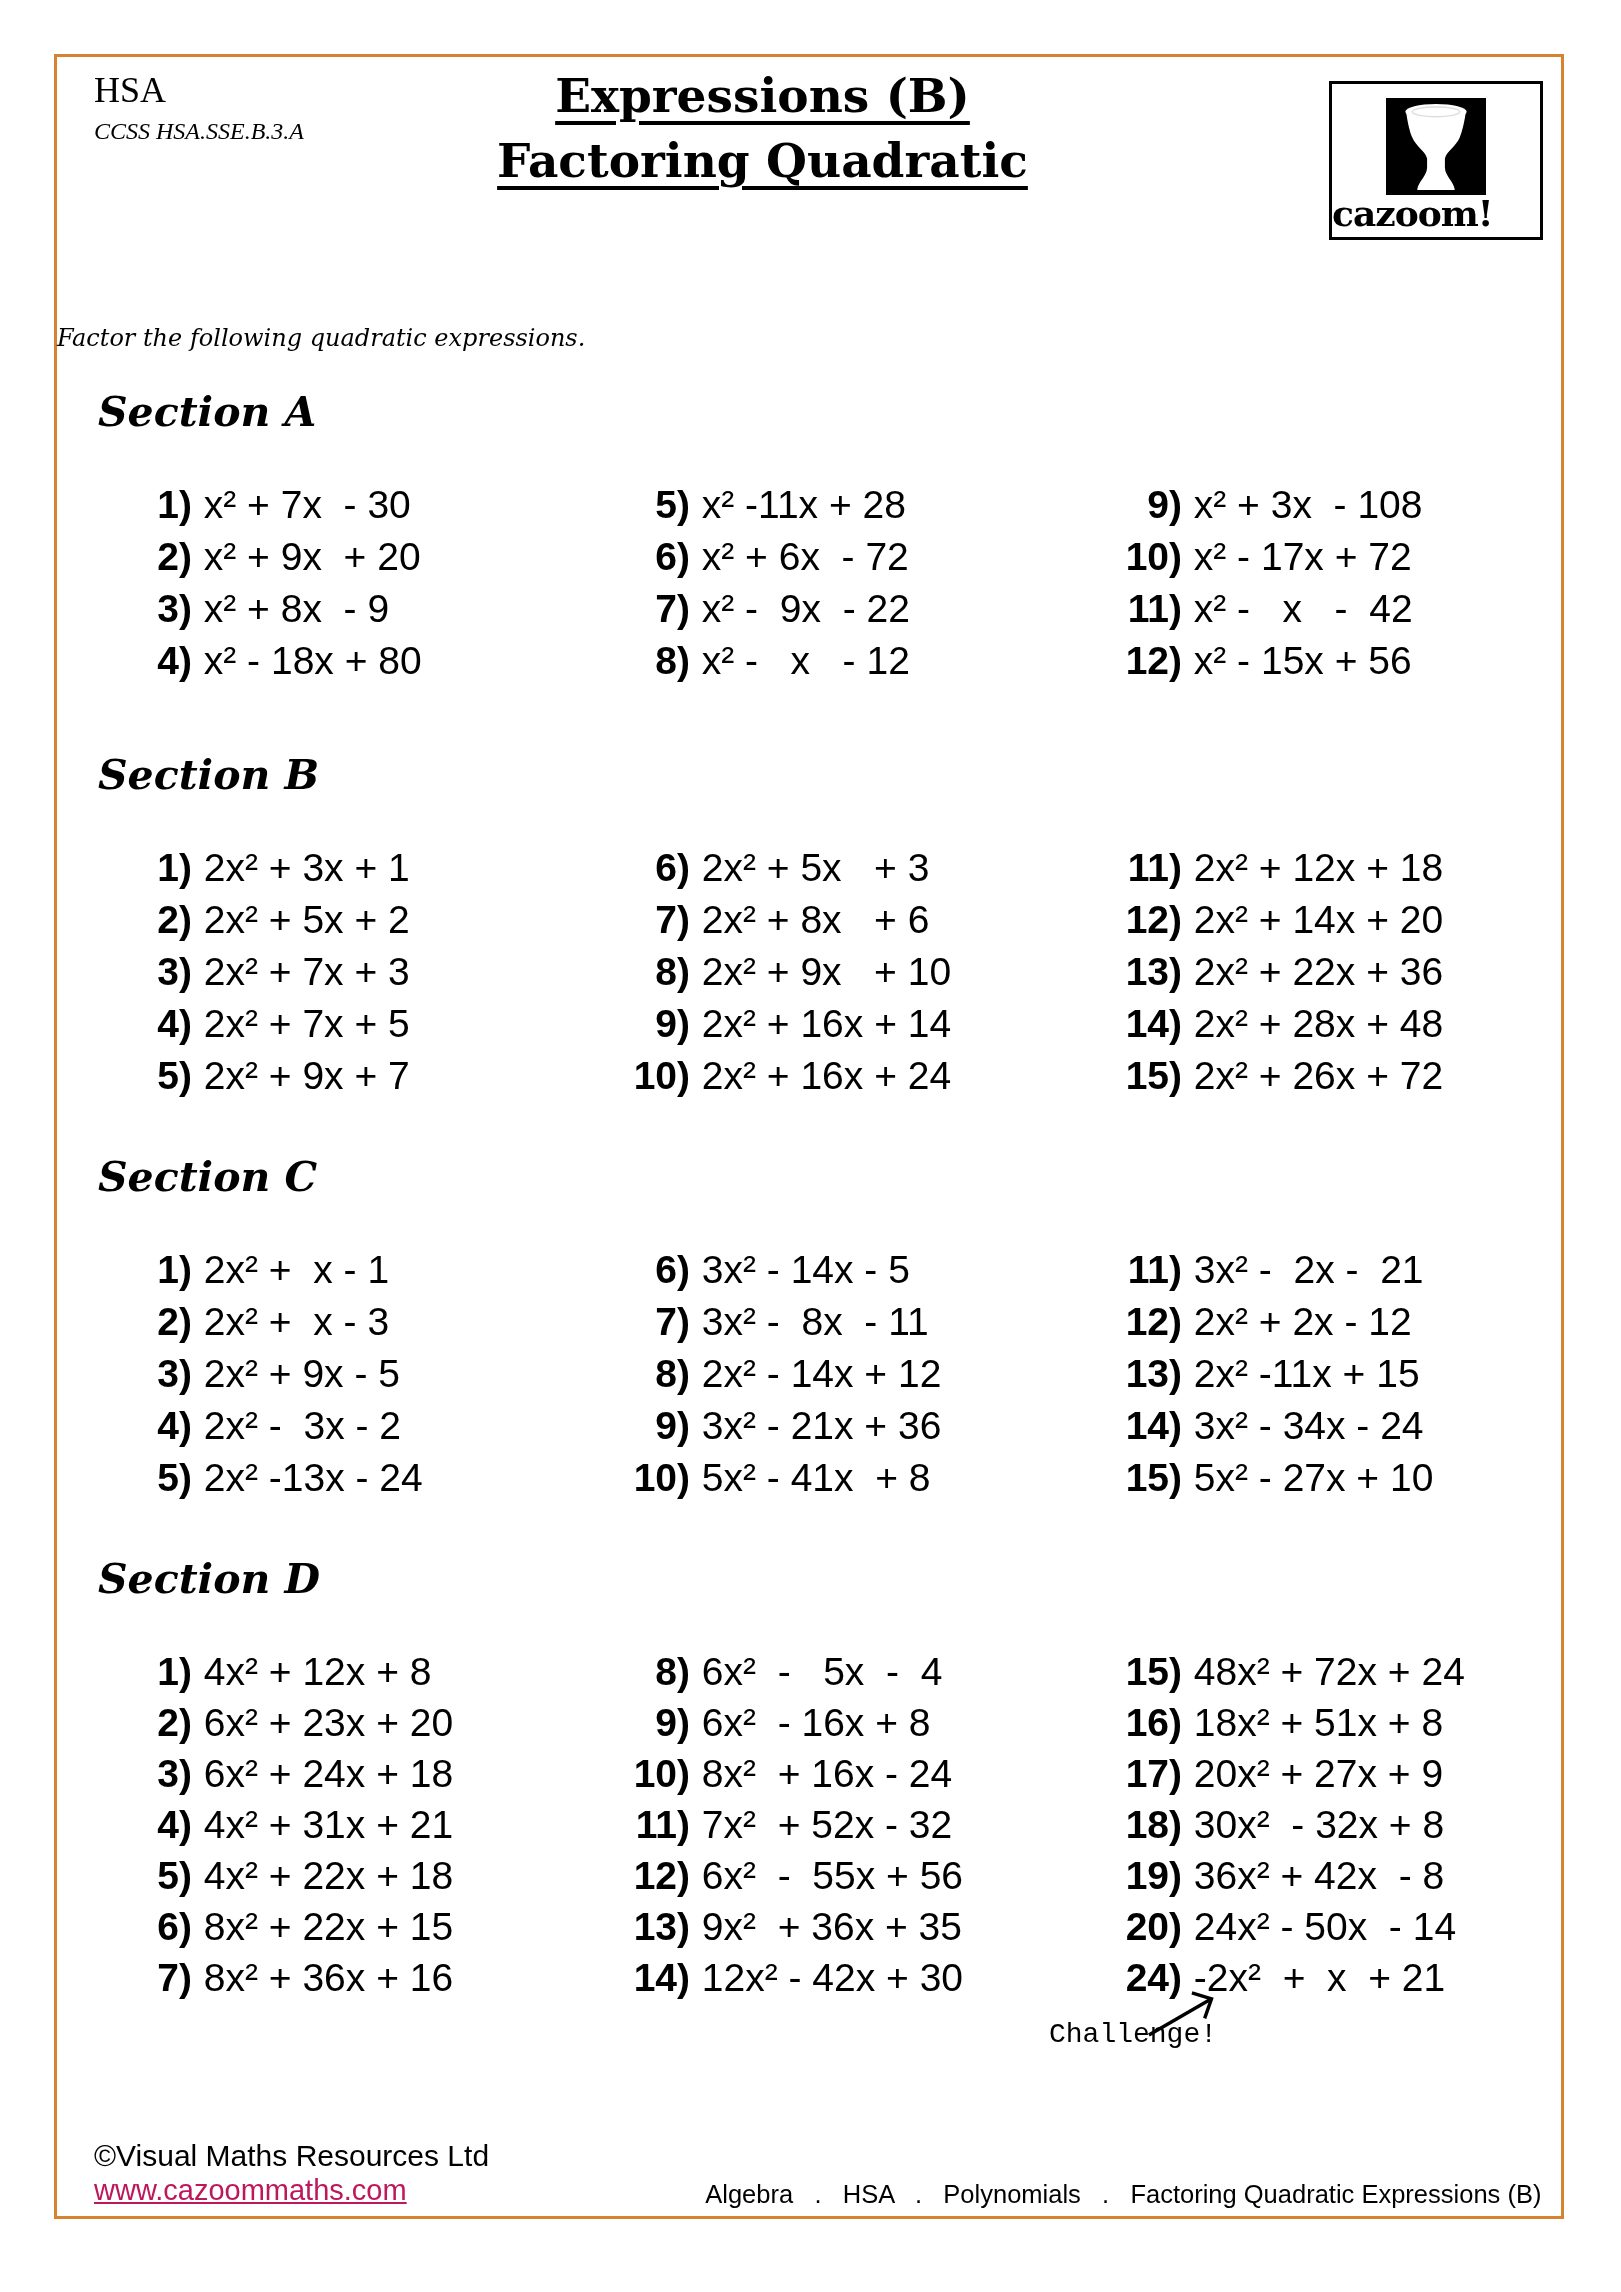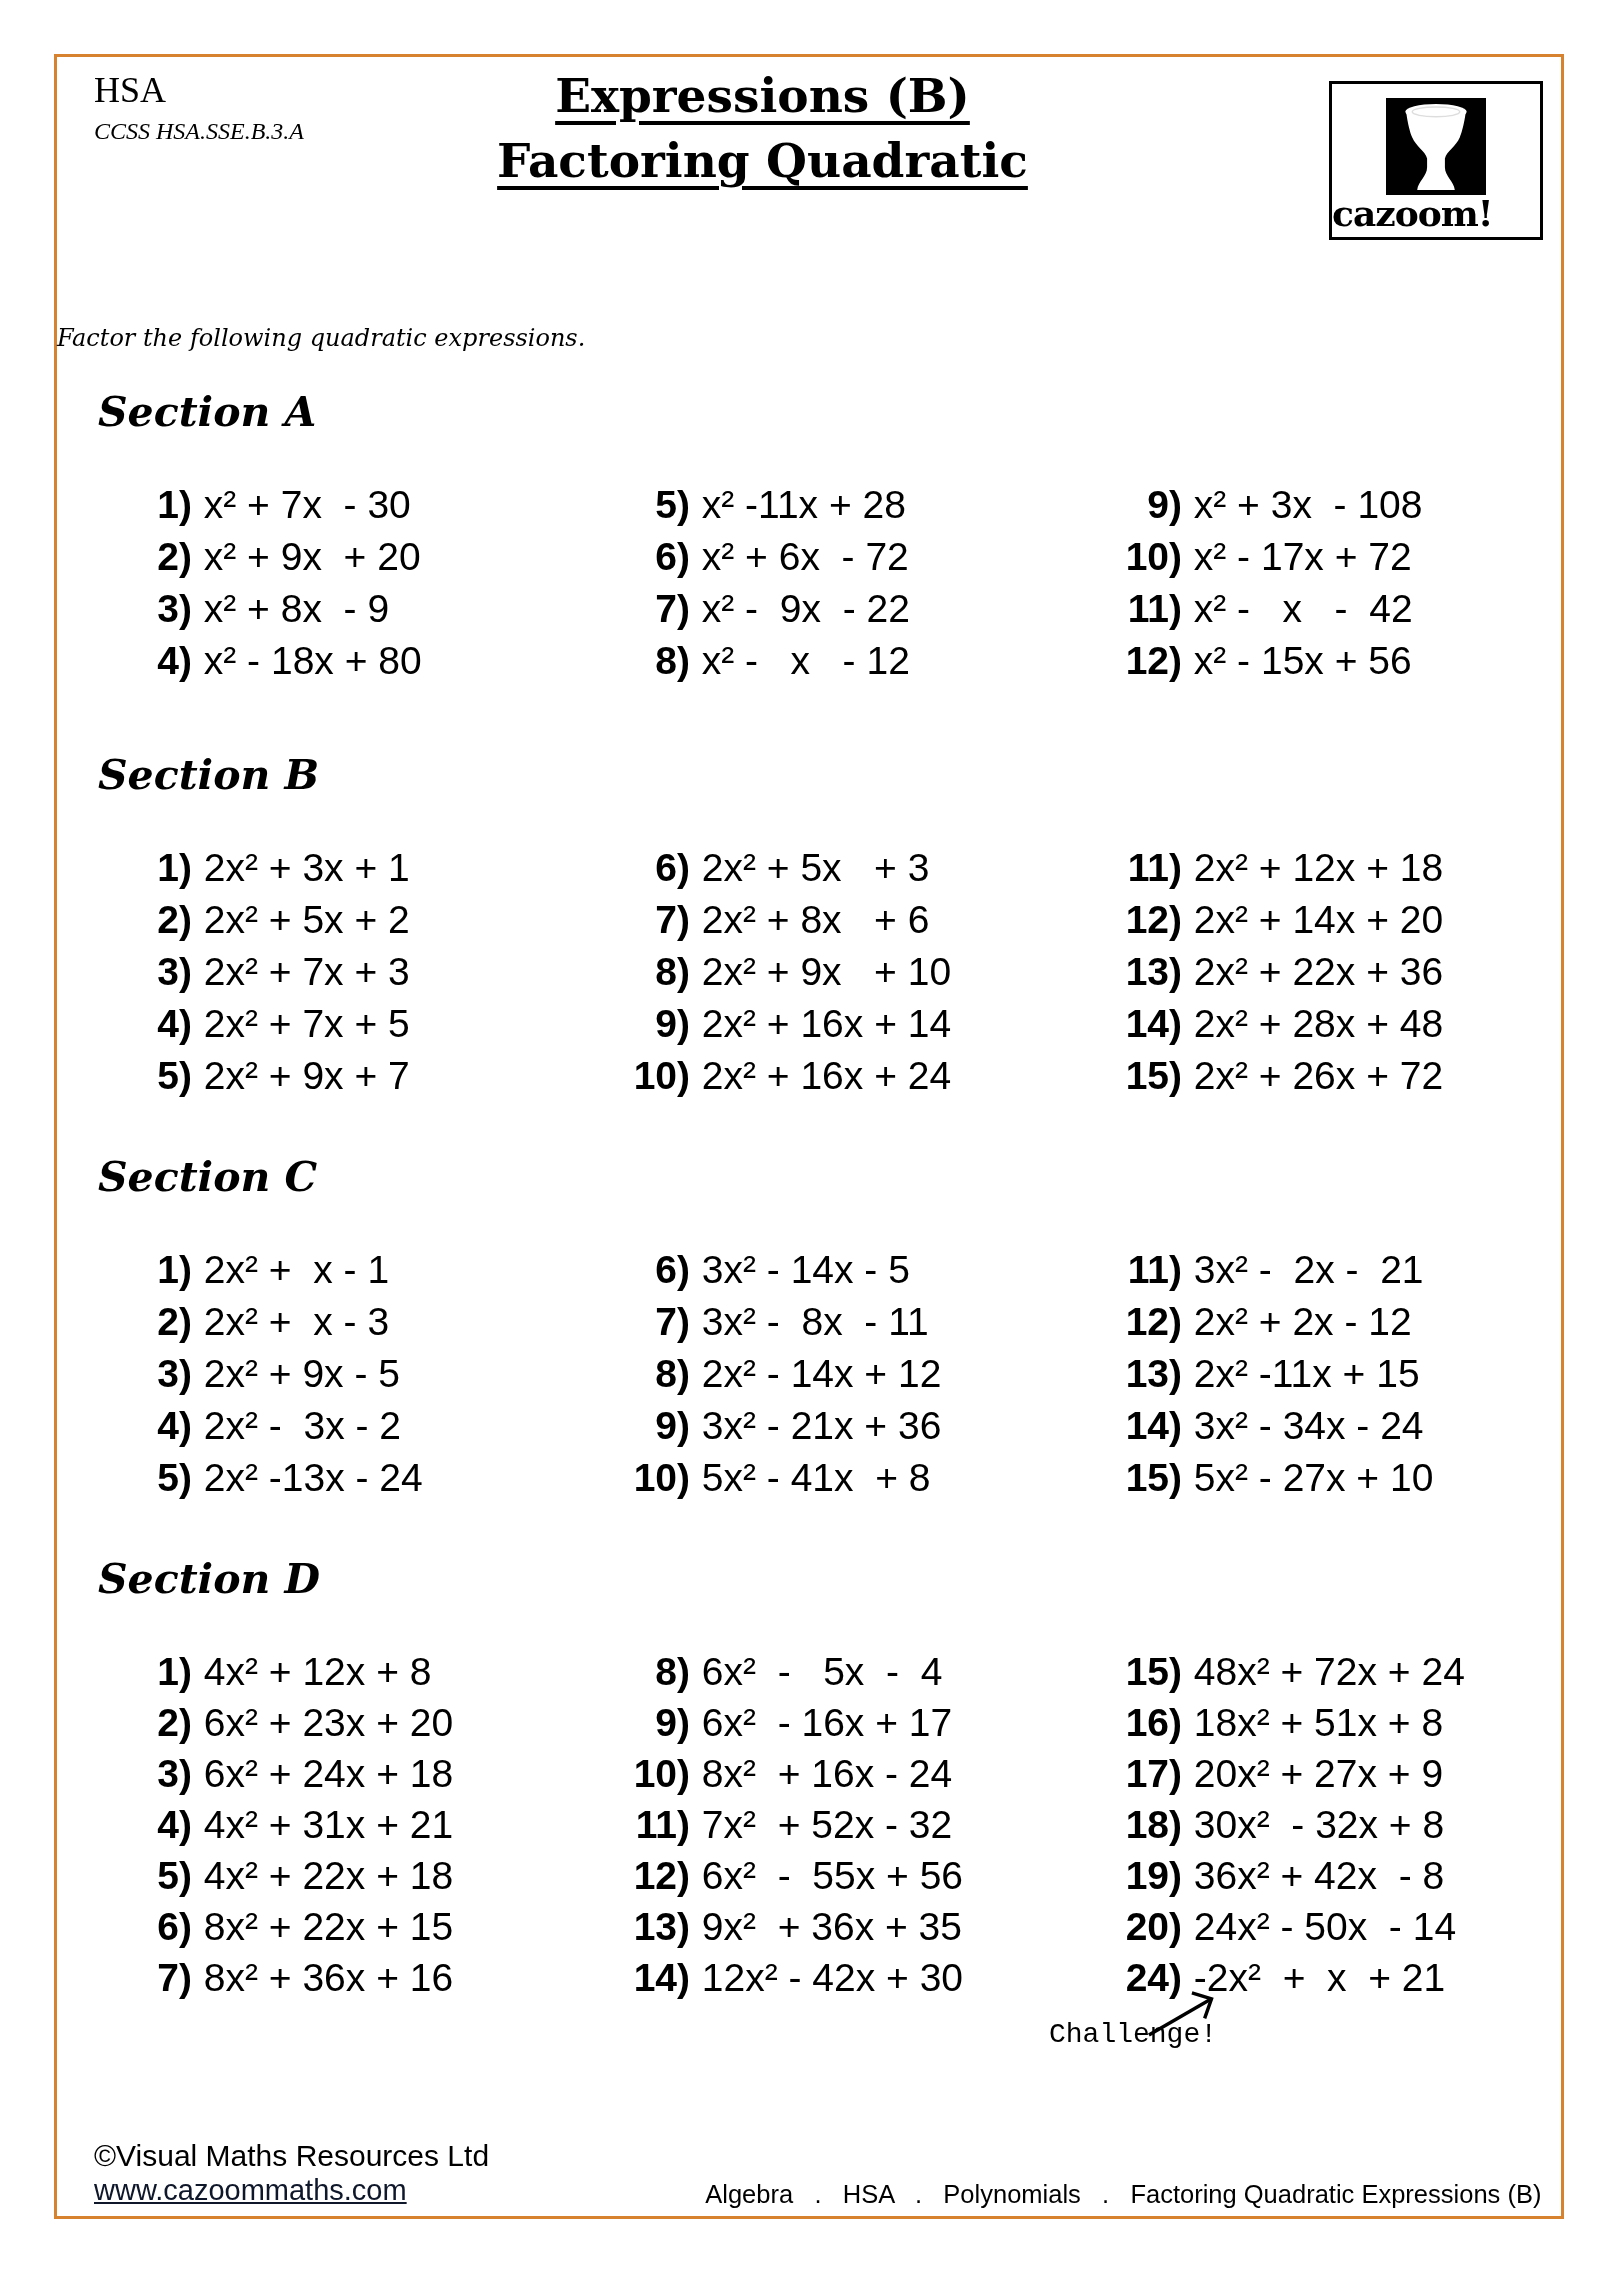--- a/index.html
+++ b/index.html
@@ -32,21 +32,21 @@
   .sec-3 .prob{height:51px;}
   .pnum{display:inline-block;width:69px;text-align:right;font-weight:bold;flex:0 0 69px;}
   .pexpr{margin-left:11.8px;white-space:pre;}
 
   
   .challenge{position:absolute;left:992px;top:1962px;font-size:28px;font-family:Liberation Mono, monospace;}
   .challenge-arrow{position:absolute;left:1086px;top:1929px;}
 
   
   .footer-copy{position:absolute;left:37px;top:2082px;font-size:30px;}
-  .footer-link{position:absolute;left:37px;top:2117px;font-size:29px;color:#0f172a;text-decoration:underline;cursor:pointer;}
+  .footer-link{position:absolute;left:37px;top:2117px;font-size:29px;color:#be185d;text-decoration:underline;cursor:pointer;}
   .footer-crumb{position:absolute;right:19.6px;top:2123px;font-size:25.5px;white-space:pre;}
 </style>
 </head>
 <body>
 
 <div class="frame">
 
   <div class="hsa">HSA</div>
   <div class="ccss">CCSS HSA.SSE.B.3.A</div>
 
@@ -303,21 +303,21 @@
               <span class="pexpr">8x² + 36x + 16</span>
             </div>
           </div>
           <div class="col">
             <div class="prob">
               <span class="pnum">8)</span>
               <span class="pexpr">6x²  -   5x  -  4</span>
             </div>
             <div class="prob">
               <span class="pnum">9)</span>
-              <span class="pexpr">6x²  - 16x + 17</span>
+              <span class="pexpr">6x²  - 16x + 8</span>
             </div>
             <div class="prob">
               <span class="pnum">10)</span>
               <span class="pexpr">8x²  + 16x - 24</span>
             </div>
             <div class="prob">
               <span class="pnum">11)</span>
               <span class="pexpr">7x²  + 52x - 32</span>
             </div>
             <div class="prob">

